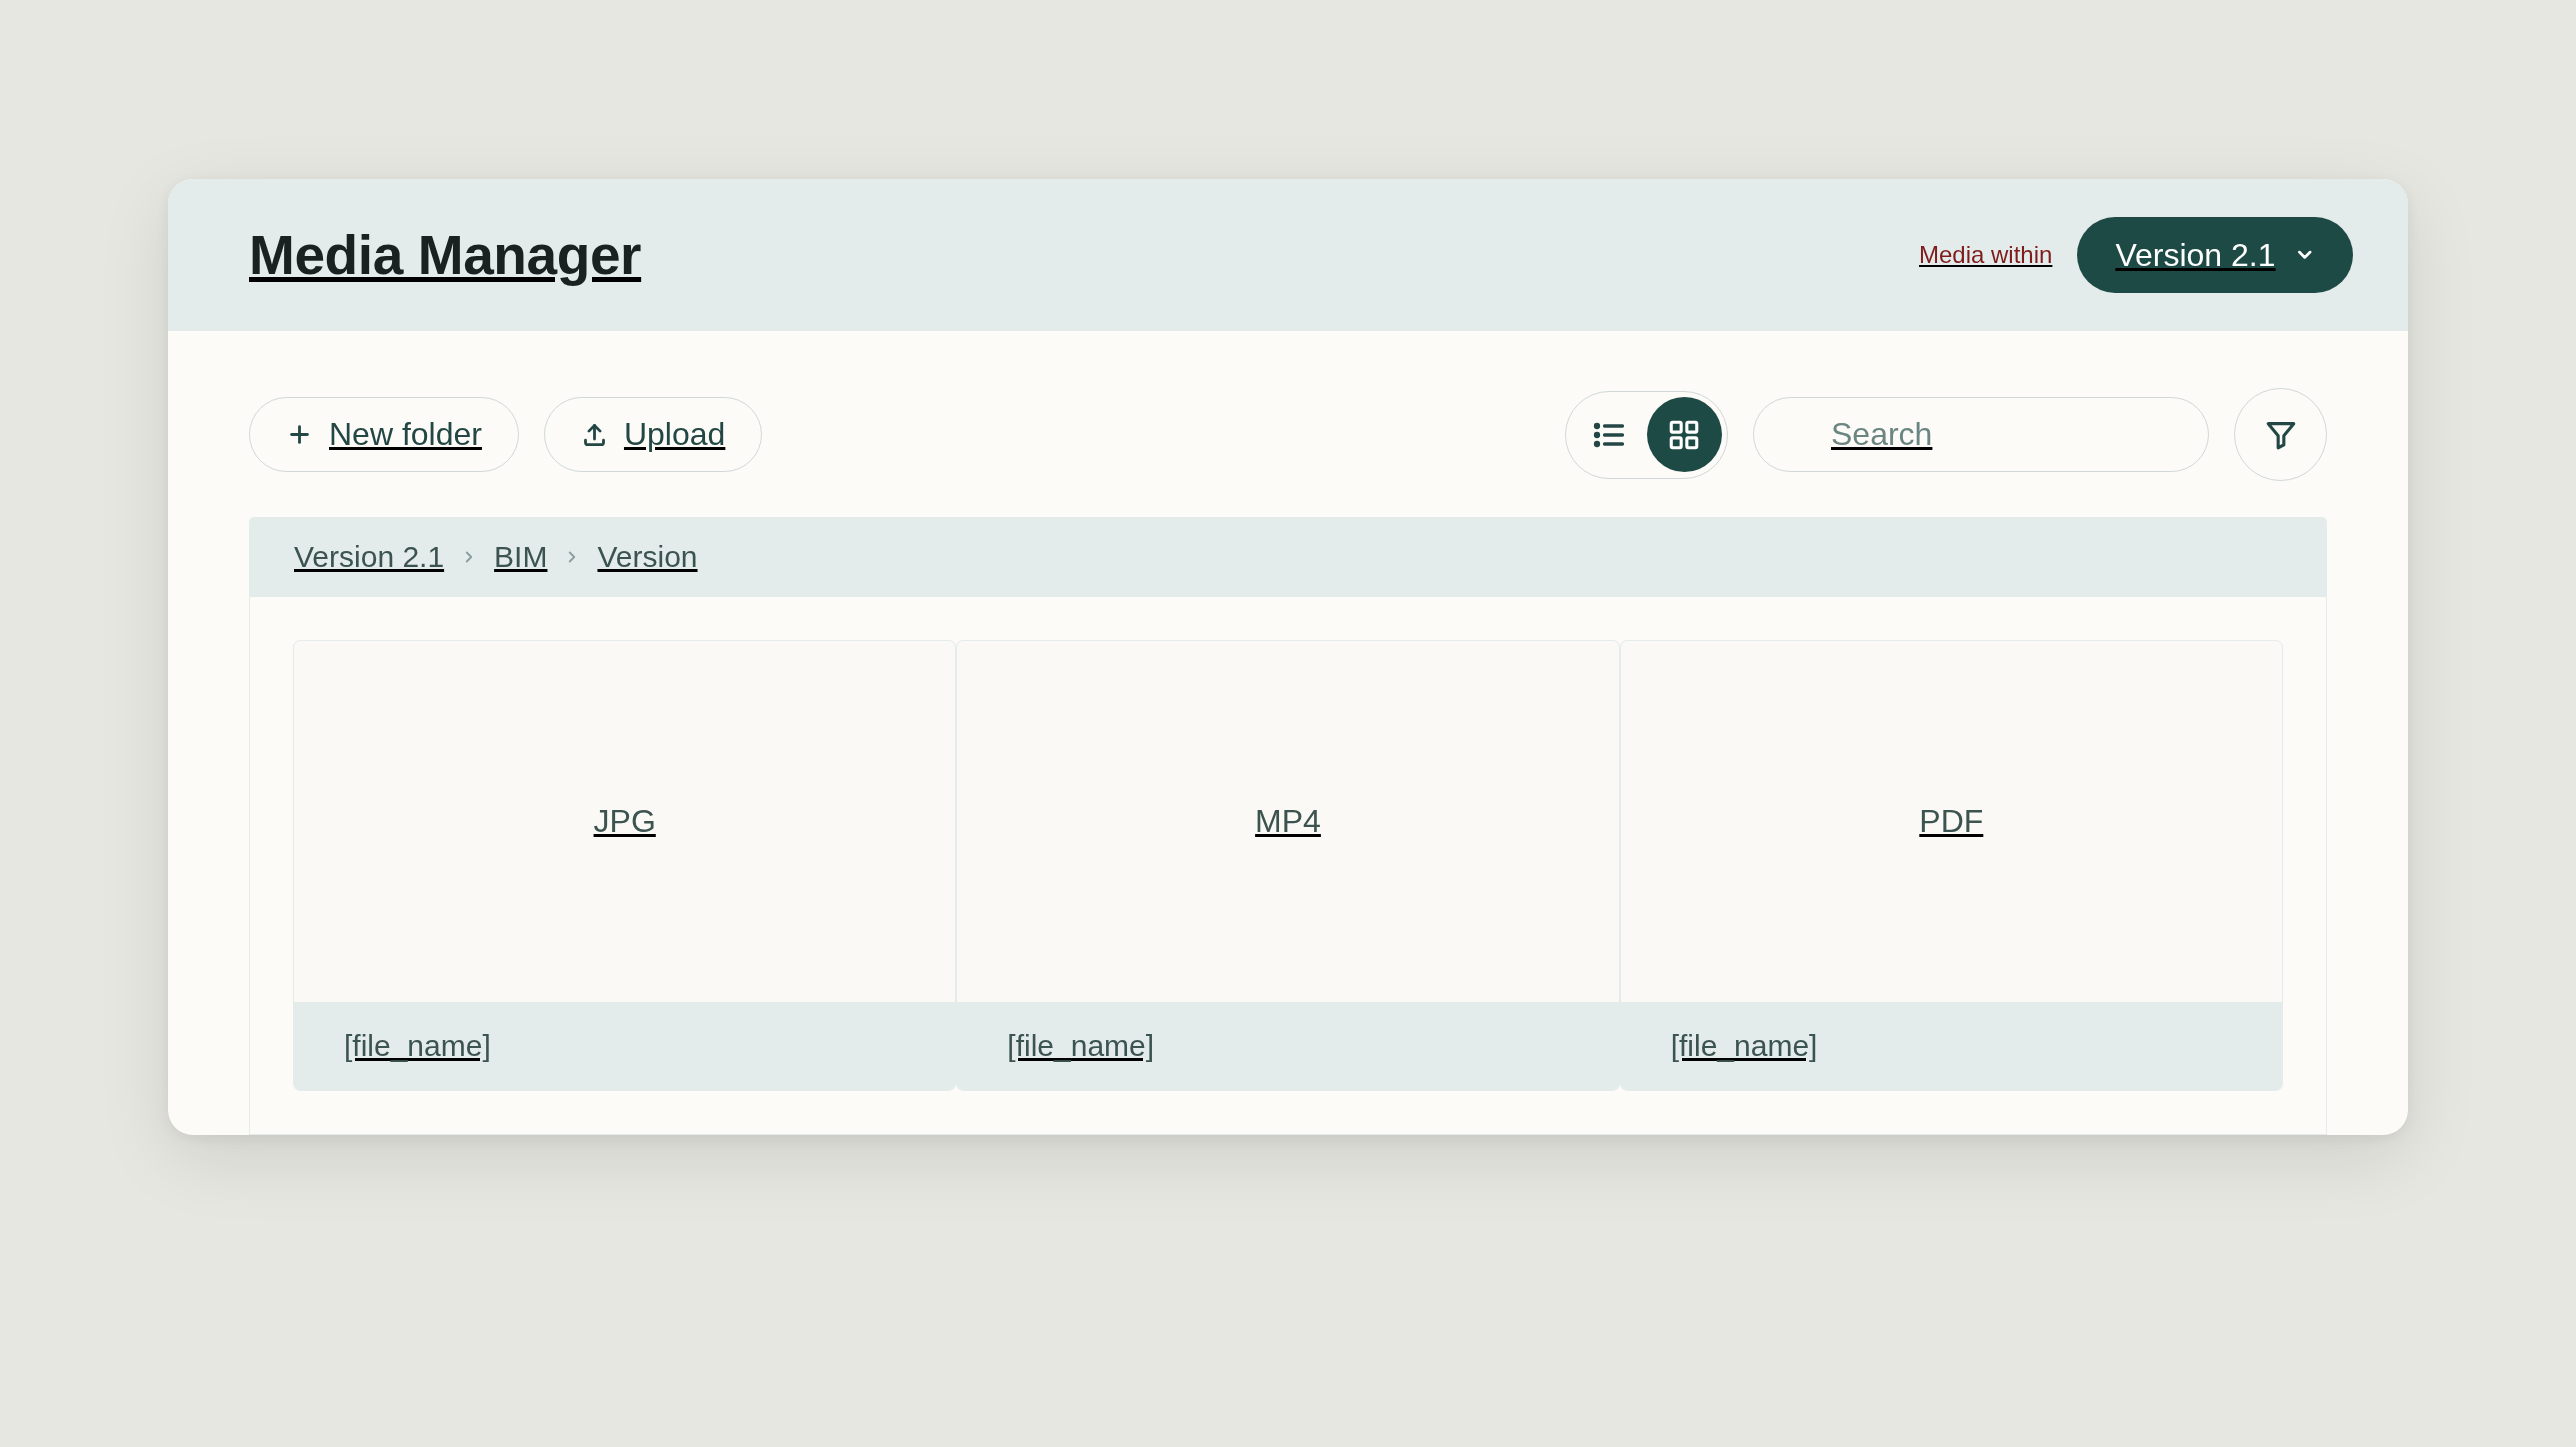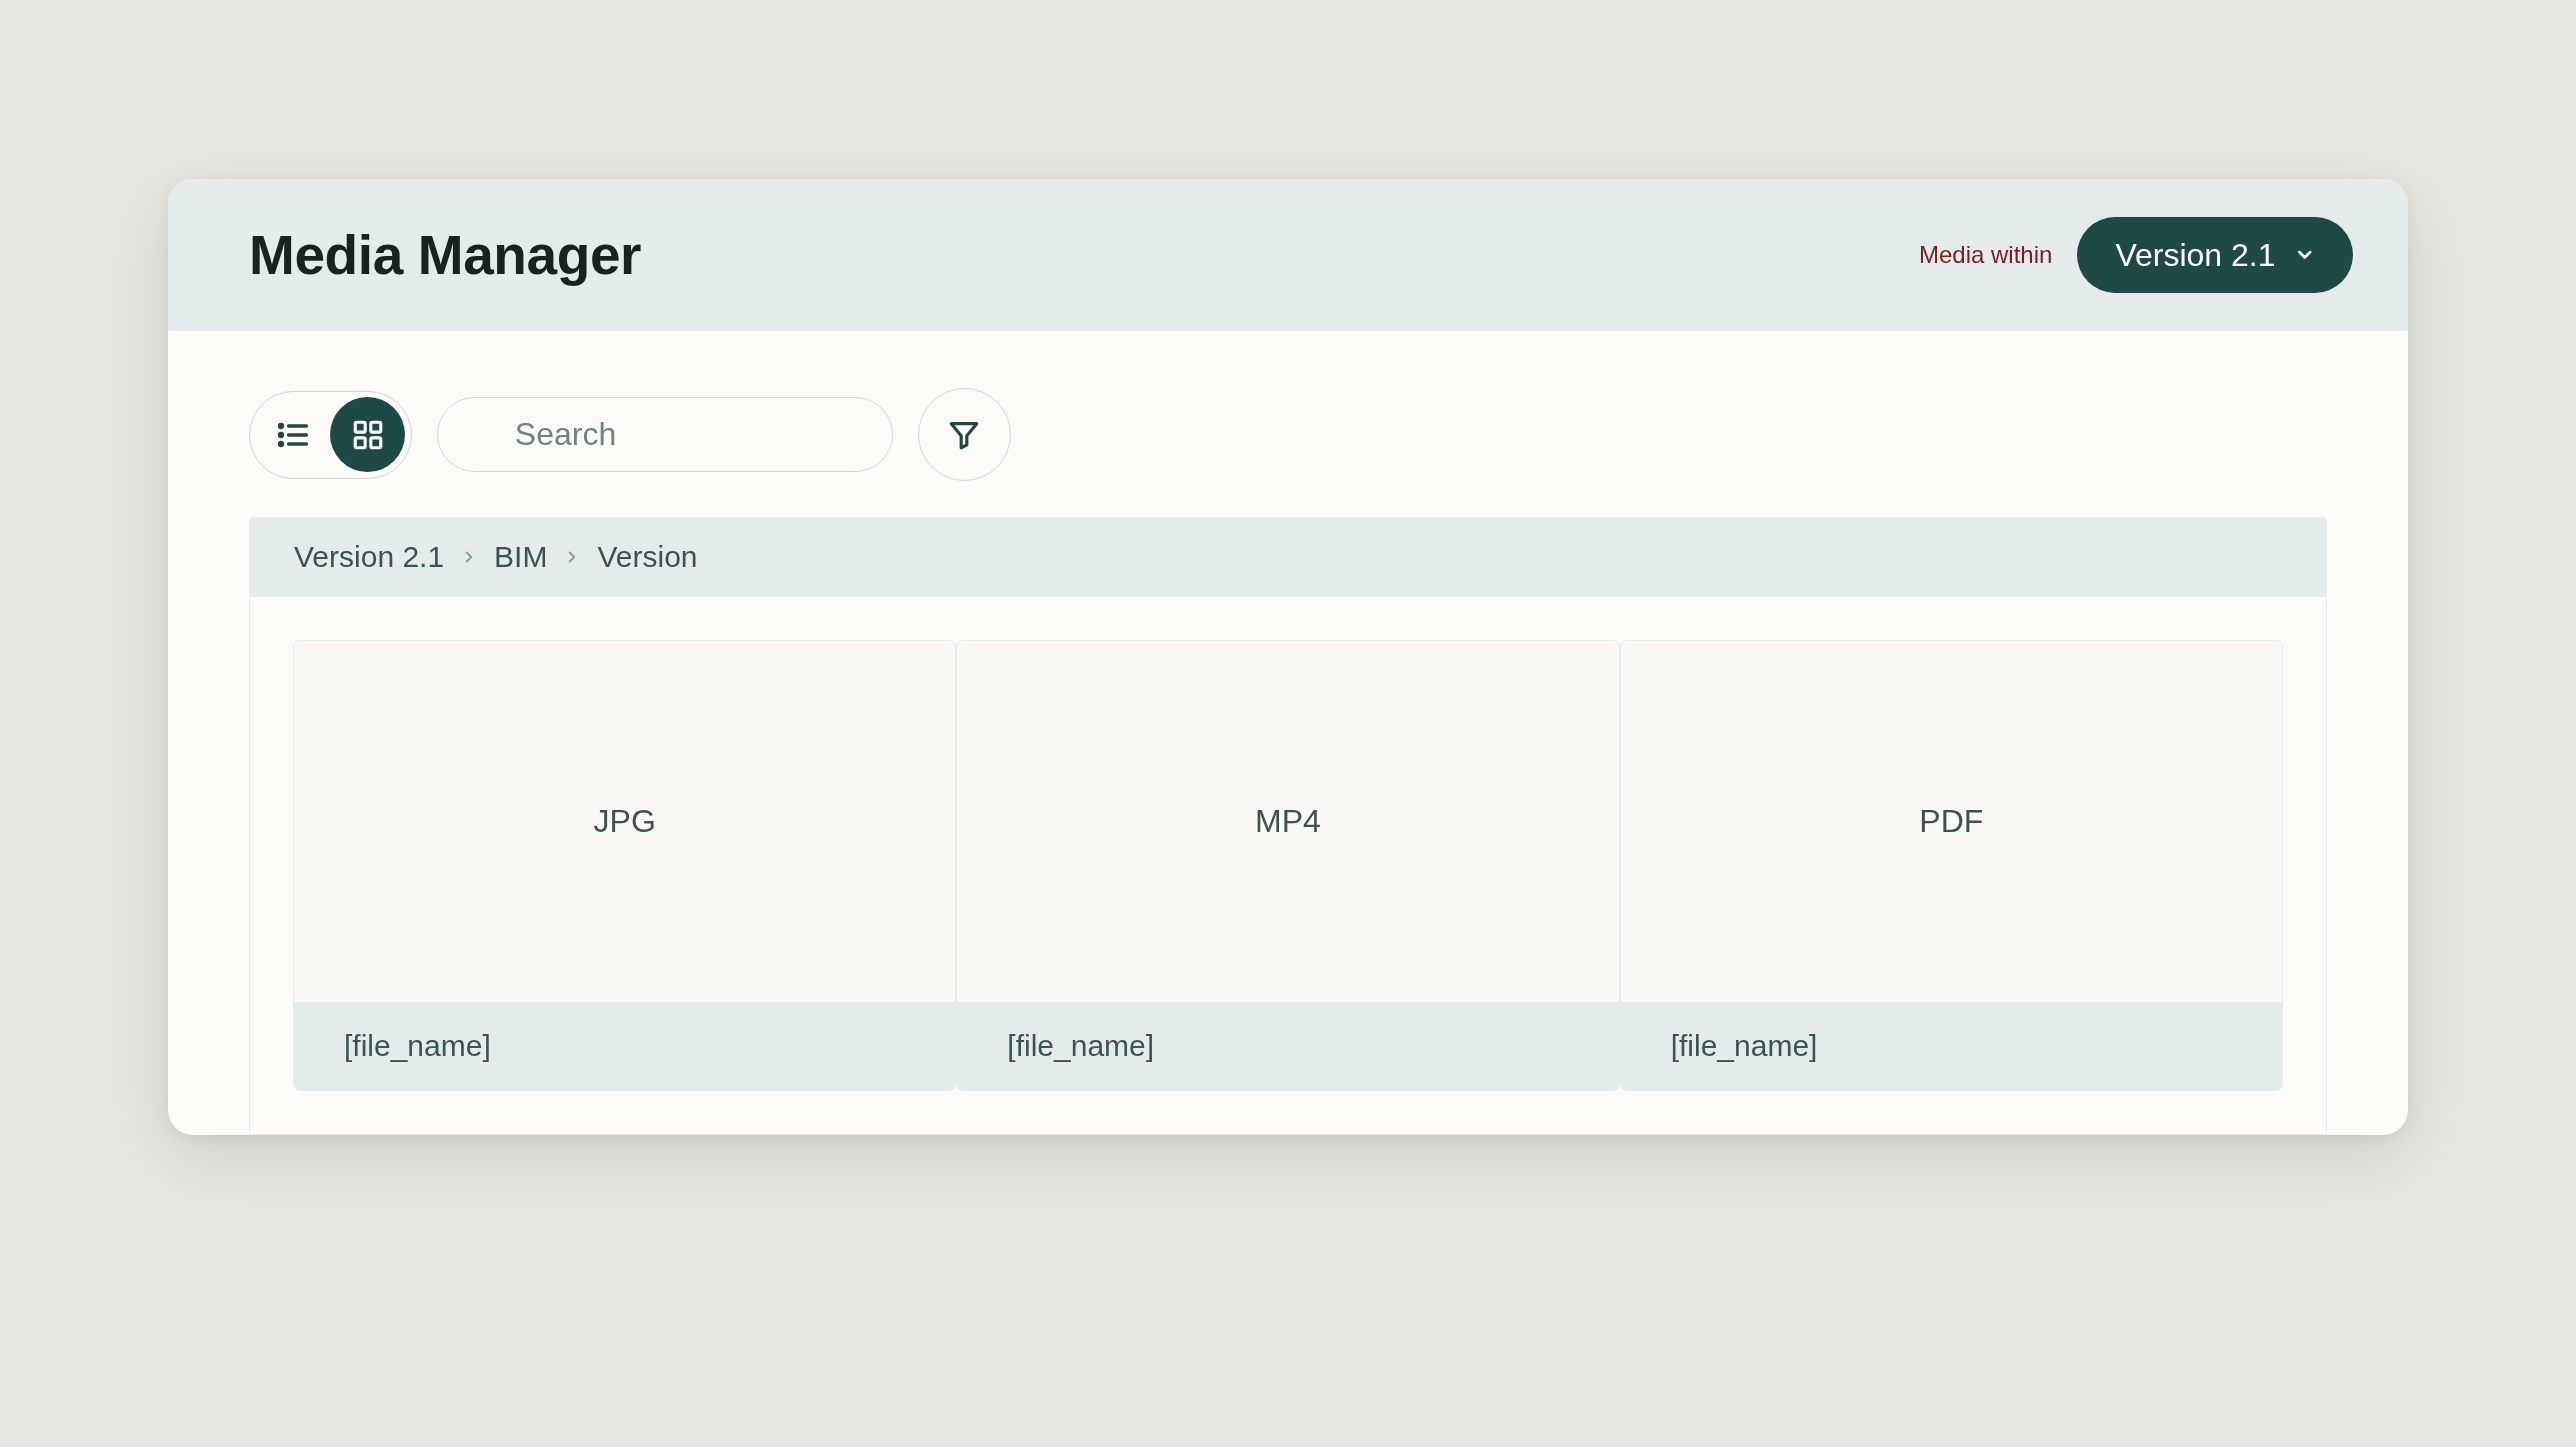--- a/index.html
+++ b/index.html
@@ -12,20 +12,21 @@
       align-items: flex-start;
       justify-content: center;
       padding-top: 179px;
     }
     .panel {
       width: 2240px;
       border-radius: 25px;
       overflow: hidden;
       box-shadow: 0 21.5px 72px rgba(0,0,0,0.10), 0 3.6px 14.3px rgba(0,0,0,0.06);
       background: #fdfbf7;
+      text-decoration: underline;
     }
     .panel-header {
       background: #e3ebeb;
       display: flex;
       align-items: center;
       justify-content: space-between;
       padding: 38px 55px 38px 81px;
     }
     .title {
       font-size: 55px;
@@ -200,20 +201,37 @@
       <div class="version-pill">
         <span>Version 2.1</span>
         <svg class="chevron-down" viewBox="0 0 24 24" fill="none" stroke="currentColor" stroke-width="3" stroke-linecap="round" stroke-linejoin="round">
             <polyline points="6 9 12 15 18 9"></polyline>
           </svg>
       </div>
     </div>
   </div>
 
   <div class="toolbar">
+    <div class="toolbar-left">
+      <button class="pill-btn">
+        <svg width="27" height="27" viewBox="0 0 24 24" fill="none" stroke="currentColor" stroke-width="2.5" stroke-linecap="round">
+            <line x1="12" y1="5" x2="12" y2="19"></line>
+            <line x1="5" y1="12" x2="19" y2="12"></line>
+          </svg>
+        <span>New folder</span>
+      </button>
+      <button class="pill-btn">
+        <svg width="27" height="27" viewBox="0 0 24 24" fill="none" stroke="currentColor" stroke-width="2.5" stroke-linecap="round" stroke-linejoin="round">
+            <path d="M4 17v2a2 2 0 0 0 2 2h12a2 2 0 0 0 2-2v-2"></path>
+            <polyline points="7 9 12 4 17 9"></polyline>
+            <line x1="12" y1="4" x2="12" y2="16"></line>
+          </svg>
+        <span>Upload</span>
+      </button>
+    </div>
 
     <div class="toolbar-right">
       <div class="view-toggle">
         <div class="view-btn">
           <svg width="36" height="36" viewBox="0 0 24 24" fill="none" stroke="currentColor" stroke-width="2.2" stroke-linecap="round">
               <line x1="9" y1="6" x2="21" y2="6"></line>
               <line x1="9" y1="12" x2="21" y2="12"></line>
               <line x1="9" y1="18" x2="21" y2="18"></line>
               <circle cx="4" cy="6" r="1" fill="currentColor"></circle>
               <circle cx="4" cy="12" r="1" fill="currentColor"></circle>

